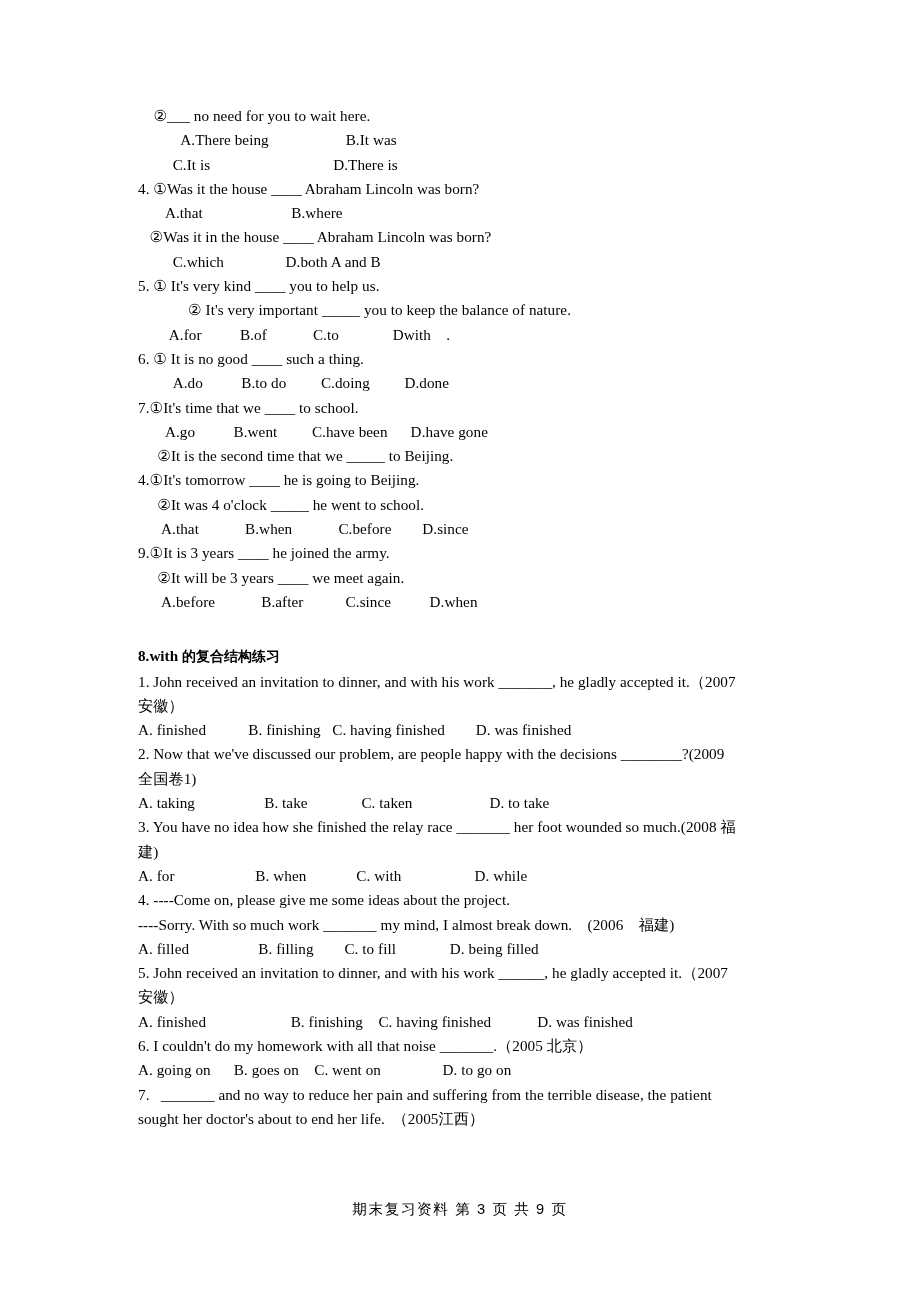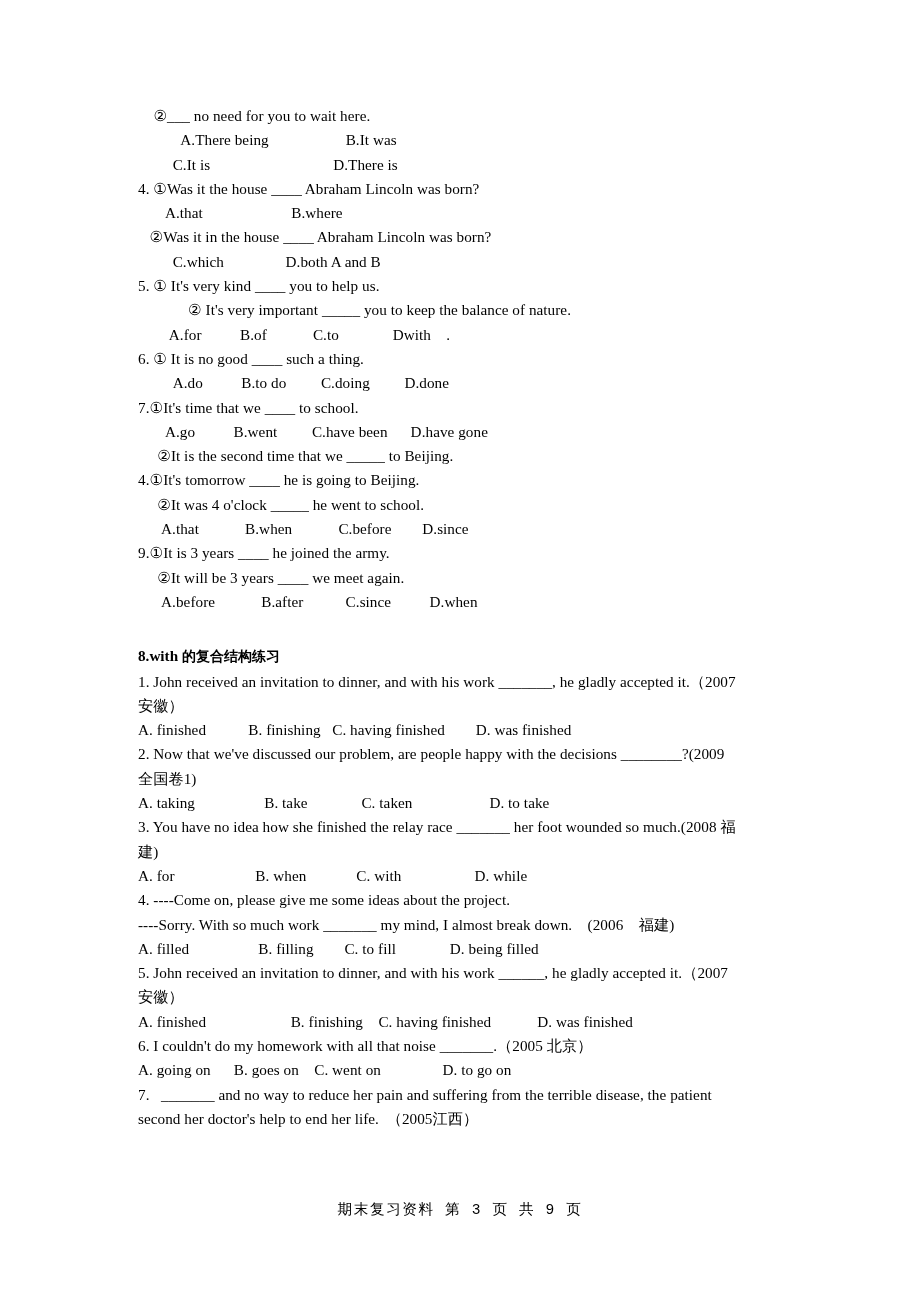--- a/index.html
+++ b/index.html
@@ -49,21 +49,21 @@
   }
   .footer {
     position: absolute;
     left: 0;
     top: 1200px;
     width: 920px;
     text-align: center;
     font-size: 14.6px;
   }
   .footer .ft {
-    font-family: Liberation Mono, monospace;
+    font-family: Liberation Sans, sans-serif;
     letter-spacing: 1.6px;
   }
   
   .ln, .heading { font-variant-ligatures: none; }
 </style>
 </head>
 <body>
 
 <div class="page">
 
@@ -109,21 +109,21 @@
       <div class="ln">A. for                     B. when             C. with                   D. while</div>
       <div class="ln">4. ----Come on, please give me some ideas about the project.</div>
       <div class="ln">----Sorry. With so much work _______ my mind, I almost break down.    (2006    福建)</div>
       <div class="ln">A. filled                  B. filling        C. to fill              D. being filled</div>
       <div class="ln">5. John received an invitation to dinner, and with his work ______, he gladly accepted it.（2007</div>
       <div class="ln">安徽）</div>
       <div class="ln">A. finished                      B. finishing    C. having finished            D. was finished</div>
       <div class="ln">6. I couldn't do my homework with all that noise _______.（2005 北京）</div>
       <div class="ln">A. going on      B. goes on    C. went on                D. to go on</div>
       <div class="ln">7.   _______ and no way to reduce her pain and suffering from the terrible disease, the patient</div>
-      <div class="ln">second her doctor's help to end her life.  （2005江西）</div>
+      <div class="ln">sought her doctor's about to end her life.  （2005江西）</div>
     </div>
 
   </div>
 
   <div class="footer">
     <span class="ft">期末复习资料  第 3 页  共 9 页</span>
   </div>
 
 </div>
 

